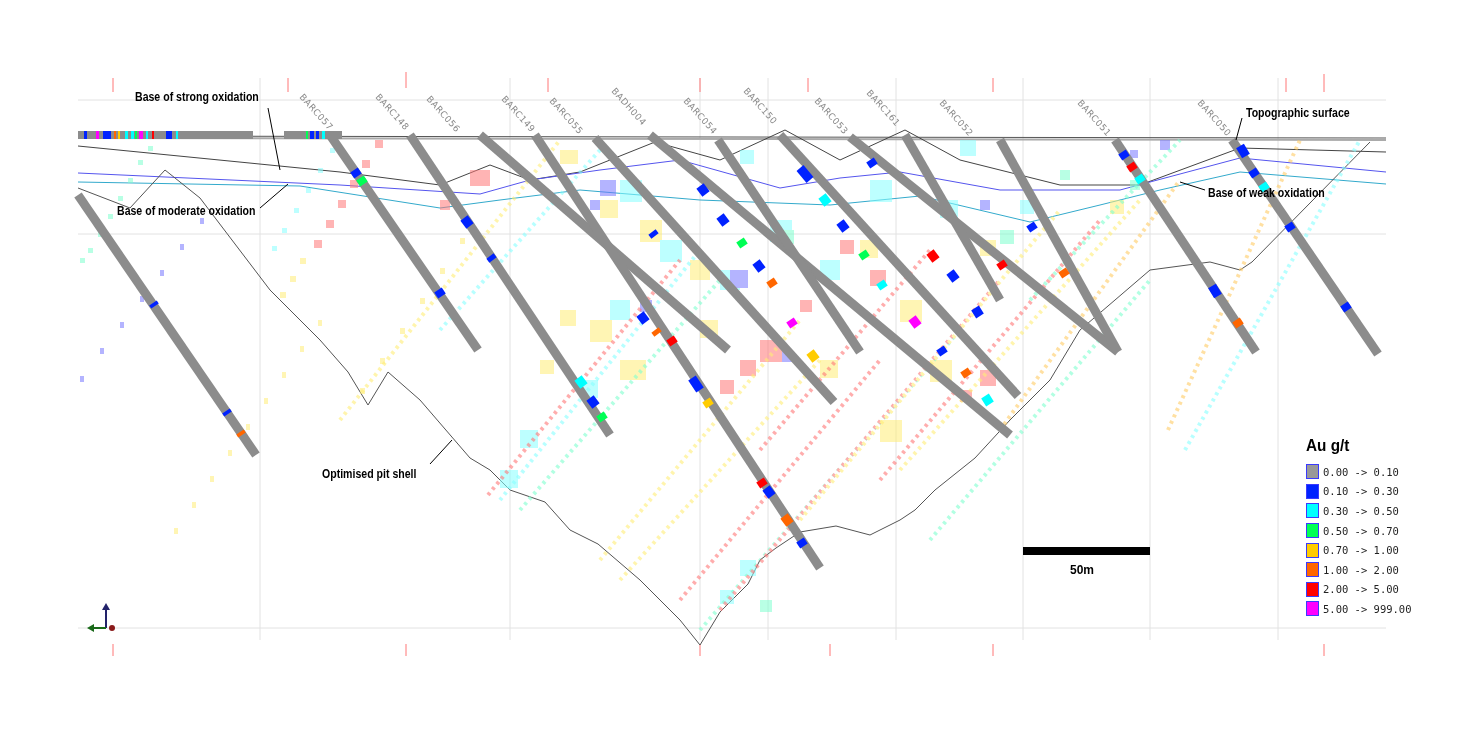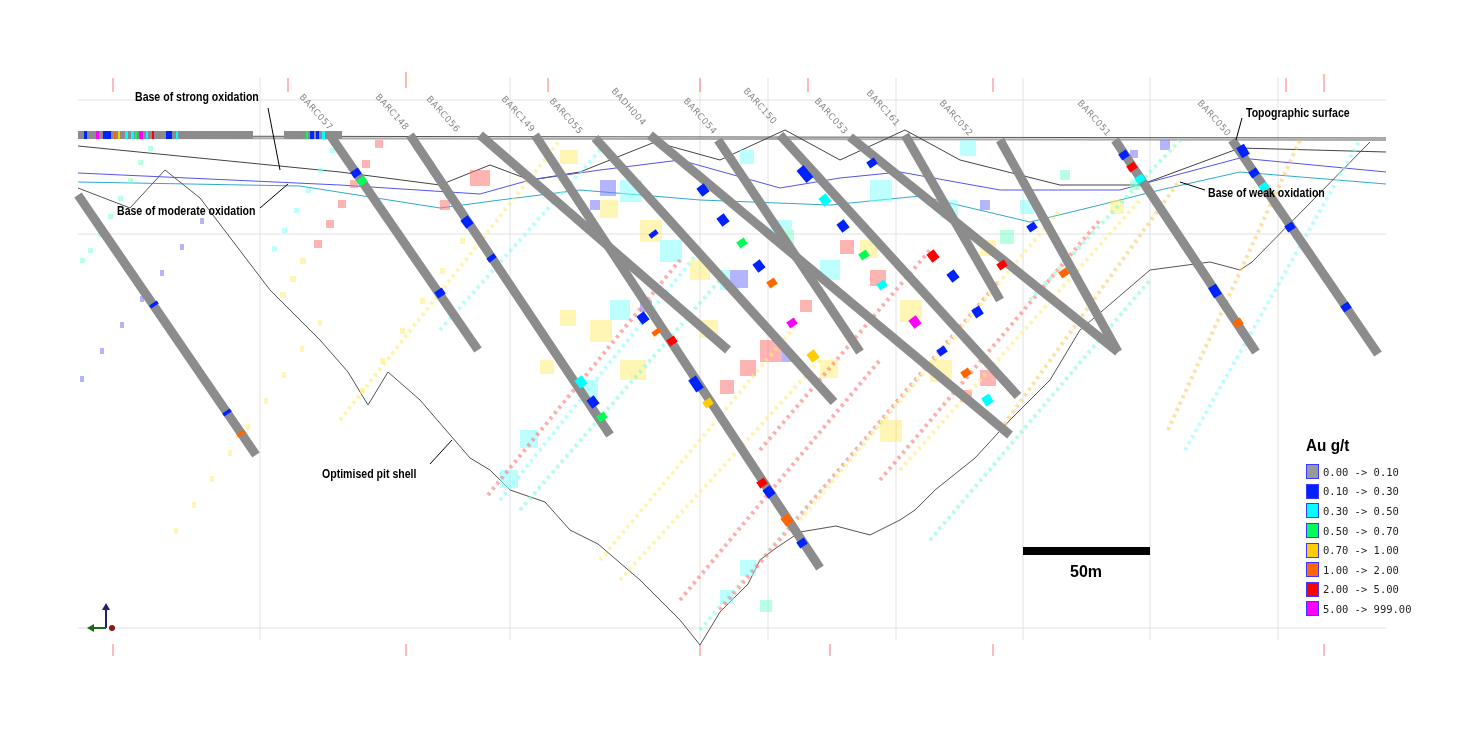--- a/index.html
+++ b/index.html
@@ -6,21 +6,21 @@
   body{width:1464px;height:736px;position:relative;overflow:hidden;font-family:"Liberation Sans",sans-serif;}
   #canvas{position:absolute;left:0;top:0;width:1464px;height:736px;}
   .lbl{position:absolute;font-family:"Liberation Sans",sans-serif;font-weight:bold;font-size:12px;color:#000;white-space:nowrap;transform:scaleX(0.88);transform-origin:left top;}
   .hole-lbl{position:absolute;font-family:"DejaVu Sans",sans-serif;font-size:9px;color:#8a8a8a;transform-origin:left top;transform:rotate(48deg);white-space:nowrap;letter-spacing:0.5px;}
   #legend{position:absolute;left:1274px;top:436px;width:120px;margin-left:32px;}
   #legend .title{font-family:"Liberation Sans",sans-serif;font-weight:bold;font-size:17px;margin-bottom:6px;transform:scaleX(0.9);transform-origin:left top;}
   #legend .row{display:flex;align-items:center;height:19.6px;}
   #legend .sw{width:13px;height:15px;border:1px solid #3a3aff;margin-right:4px;box-sizing:border-box;}
   #legend .txt{font-family:"DejaVu Sans Mono",monospace;font-size:10.5px;color:#222;}
   #scalebar{position:absolute;left:1023px;top:547px;width:127px;height:8px;background:#000;}
-  #scalelbl{position:absolute;left:1070px;top:563px;font-weight:bold;font-size:16px;}
+  #scalelbl{position:absolute;left:1070px;top:563px;font-weight:bold;font-size:12px;}
 </style>
 </head>
 <body>
 
 <svg id="canvas" viewBox="0 0 1464 736" xmlns="http://www.w3.org/2000/svg">
 
   <g stroke="#e2e2e2" stroke-width="1">
     <line x1="78" y1="100" x2="1386" y2="100"></line>
     <line x1="78" y1="234" x2="1386" y2="234"></line>
     <line x1="78" y1="628" x2="1386" y2="628"></line>

